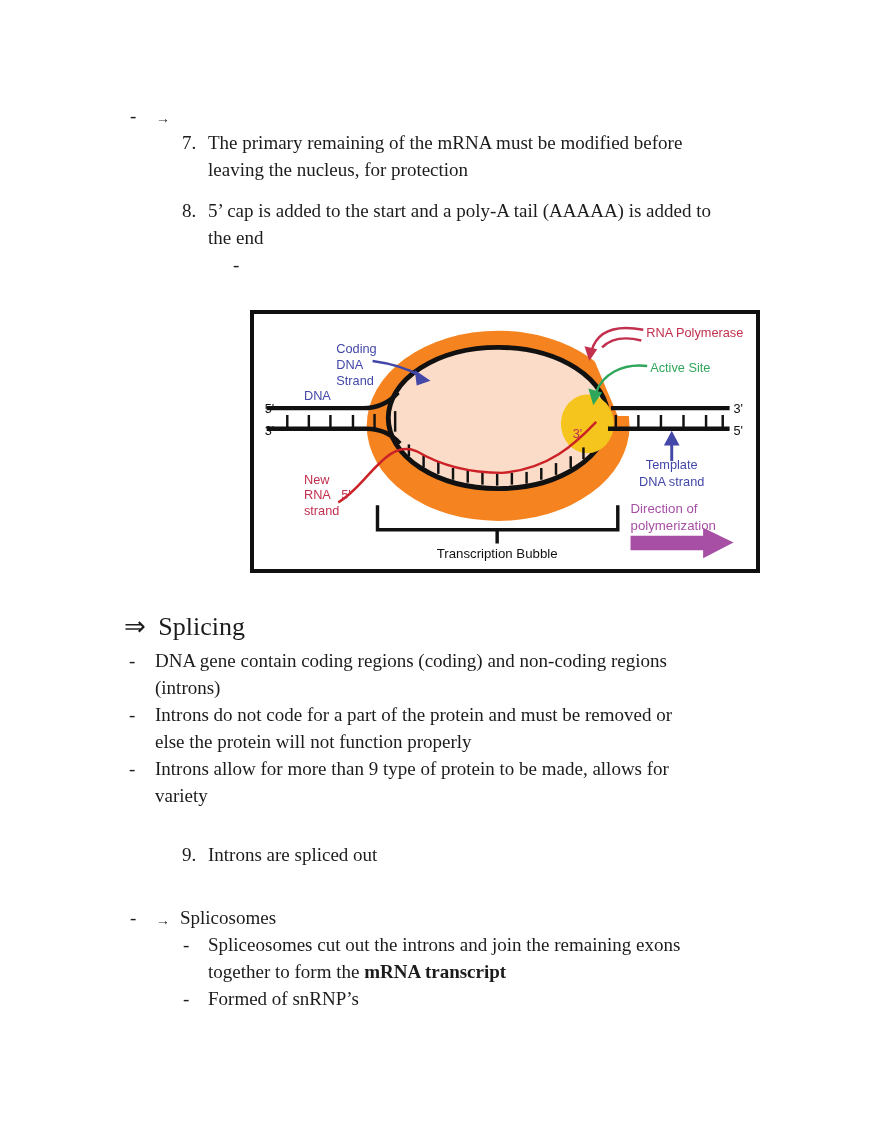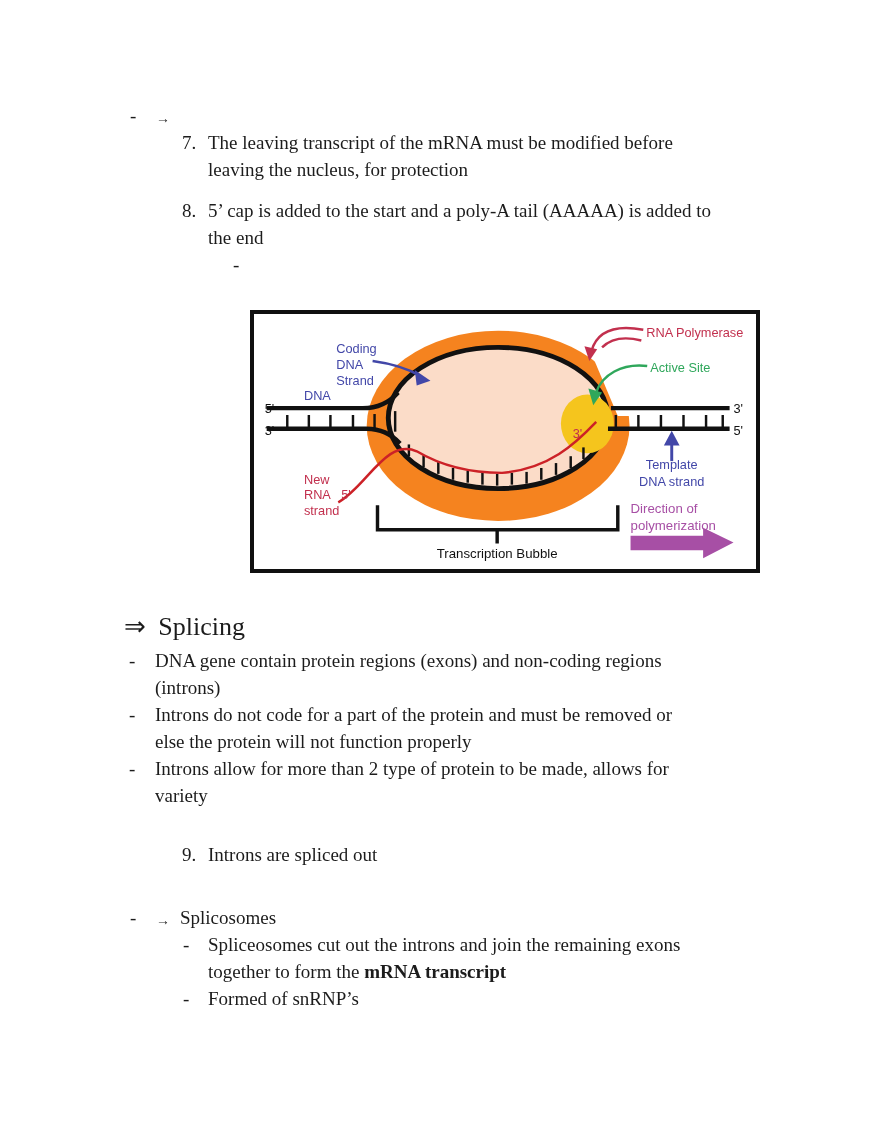--- a/index.html
+++ b/index.html
@@ -22,21 +22,21 @@
 </style>
 </head>
 <body>
 
 <div id="page">
 
   <div class="t" style="left:130px;top:103px">-</div>
   <div class="t arrow" style="left:156px;top:106px">→</div>
 
   <div class="t" style="left:182px;top:130px">7.</div>
-  <div class="t" style="left:208px;top:130px">The leaving transcript of the mRNA must be modified before</div>
+  <div class="t" style="left:208px;top:130px">The primary remaining of the mRNA must be modified before</div>
   <div class="t" style="left:208px;top:157px">leaving the nucleus, for protection</div>
 
   <div class="t" style="left:182px;top:198px">8.</div>
   <div class="t" style="left:208px;top:198px">5’ cap is added to the start and a poly-A tail (AAAAA) is added to</div>
   <div class="t" style="left:208px;top:225px">the end</div>
 
   <div class="t" style="left:233px;top:252px">-</div>
 
   <div id="diagram">
     <svg width="502" height="255" viewBox="0 0 506 260">
@@ -127,29 +127,29 @@
       <text x="245" y="249" font-size="13.5" text-anchor="middle" style="fill:var(--c-ink)">Transcription Bubble</text>
     </svg>
   </div>
 
   <div class="heading" style="left:124px;top:610px">
     <span class="bigarrow">⇒</span>
     <span style="margin-left:6px">Splicing</span>
   </div>
 
   <div class="t" style="left:129px;top:648px">-</div>
-  <div class="t" style="left:155px;top:648px">DNA gene contain protein regions (exons) and non-coding regions</div>
+  <div class="t" style="left:155px;top:648px">DNA gene contain coding regions (coding) and non-coding regions</div>
   <div class="t" style="left:155px;top:675px">(introns)</div>
 
   <div class="t" style="left:129px;top:702px">-</div>
   <div class="t" style="left:155px;top:729px">else the protein will not function properly</div>
   <div class="t" style="left:155px;top:702px">Introns do not code for a part of the protein and must be removed or</div>
 
   <div class="t" style="left:129px;top:756px">-</div>
-  <div class="t" style="left:155px;top:756px">Introns allow for more than 2 type of protein to be made, allows for</div>
+  <div class="t" style="left:155px;top:756px">Introns allow for more than 9 type of protein to be made, allows for</div>
   <div class="t" style="left:155px;top:783px">variety</div>
 
   <div class="t" style="left:182px;top:842px">9.</div>
   <div class="t" style="left:208px;top:842px">Introns are spliced out</div>
 
   <div class="t" style="left:130px;top:905px">-</div>
   <div class="t arrow" style="left:156px;top:908px">→</div>
   <div class="t" style="left:180px;top:905px">Splicosomes</div>
 
   <div class="t" style="left:183px;top:932px">-</div>

